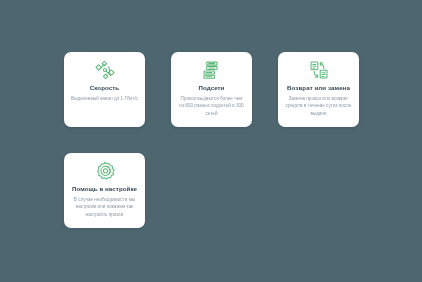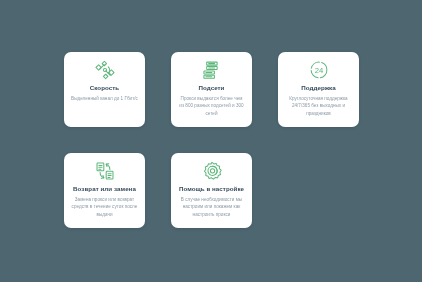--- a/index.html
+++ b/index.html
@@ -101,30 +101,20 @@
         <rect x="6.2" y="8.2" width="11.4" height="3.3" rx="0.5"></rect>
         <rect x="3.2" y="13.0" width="11.4" height="3.3" rx="0.5"></rect>
         <rect x="3.2" y="17.8" width="11.4" height="3.3" rx="0.5"></rect>
         <path d="M8.4 5.05 h6.4 M8.4 9.85 h6.4 M5.4 14.65 h6.4 M5.4 19.45 h6.4"></path>
       </svg>
     </span>
     <div class="card-title">Подсети</div>
     <div class="card-text">Прокси выдаются более чем из 800 разных подсетей и 300 сетей</div>
   </div>
 
-  <div class="card">
-    <span class="card-icon">
-      <svg viewBox="0 0 24 24" fill="none" stroke="#5cb87a" stroke-width="1.1" stroke-linecap="round" stroke-linejoin="round">
-        <circle cx="12" cy="12" r="8.6" stroke-dasharray="12 2.4"></circle>
-        <text x="12" y="15.1" text-anchor="middle" font-family="Liberation Sans, sans-serif" font-size="8.4" fill="#5cb87a" stroke="none">24</text>
-      </svg>
-    </span>
-    <div class="card-title">Поддержка</div>
-    <div class="card-text">Круглосуточная поддержка 24/7/365 без выходных и праздников</div>
-  </div>
 
   <div class="card">
     <span class="card-icon">
       <svg viewBox="0 0 24 24" fill="none" stroke="#5cb87a" stroke-width="1.15" stroke-linecap="round" stroke-linejoin="round">
         <rect x="3.3" y="3.3" width="7.4" height="8.4" rx="0.7"></rect>
         <path d="M5.3 6.0 h3.4 M5.3 8.0 h3.4 M5.3 10.0 h2.2"></path>
         <rect x="13.3" y="12.3" width="7.4" height="8.4" rx="0.7"></rect>
         <path d="M15.3 15.0 h3.4 M15.3 17.0 h3.4 M15.3 19.0 h2.2"></path>
         <path d="M13.4 4.6 a6.2 6.2 0 0 1 3.9 5.8"></path>
         <path d="M14.2 7.1 L13.3 4.4 L16.1 4.0"></path>

